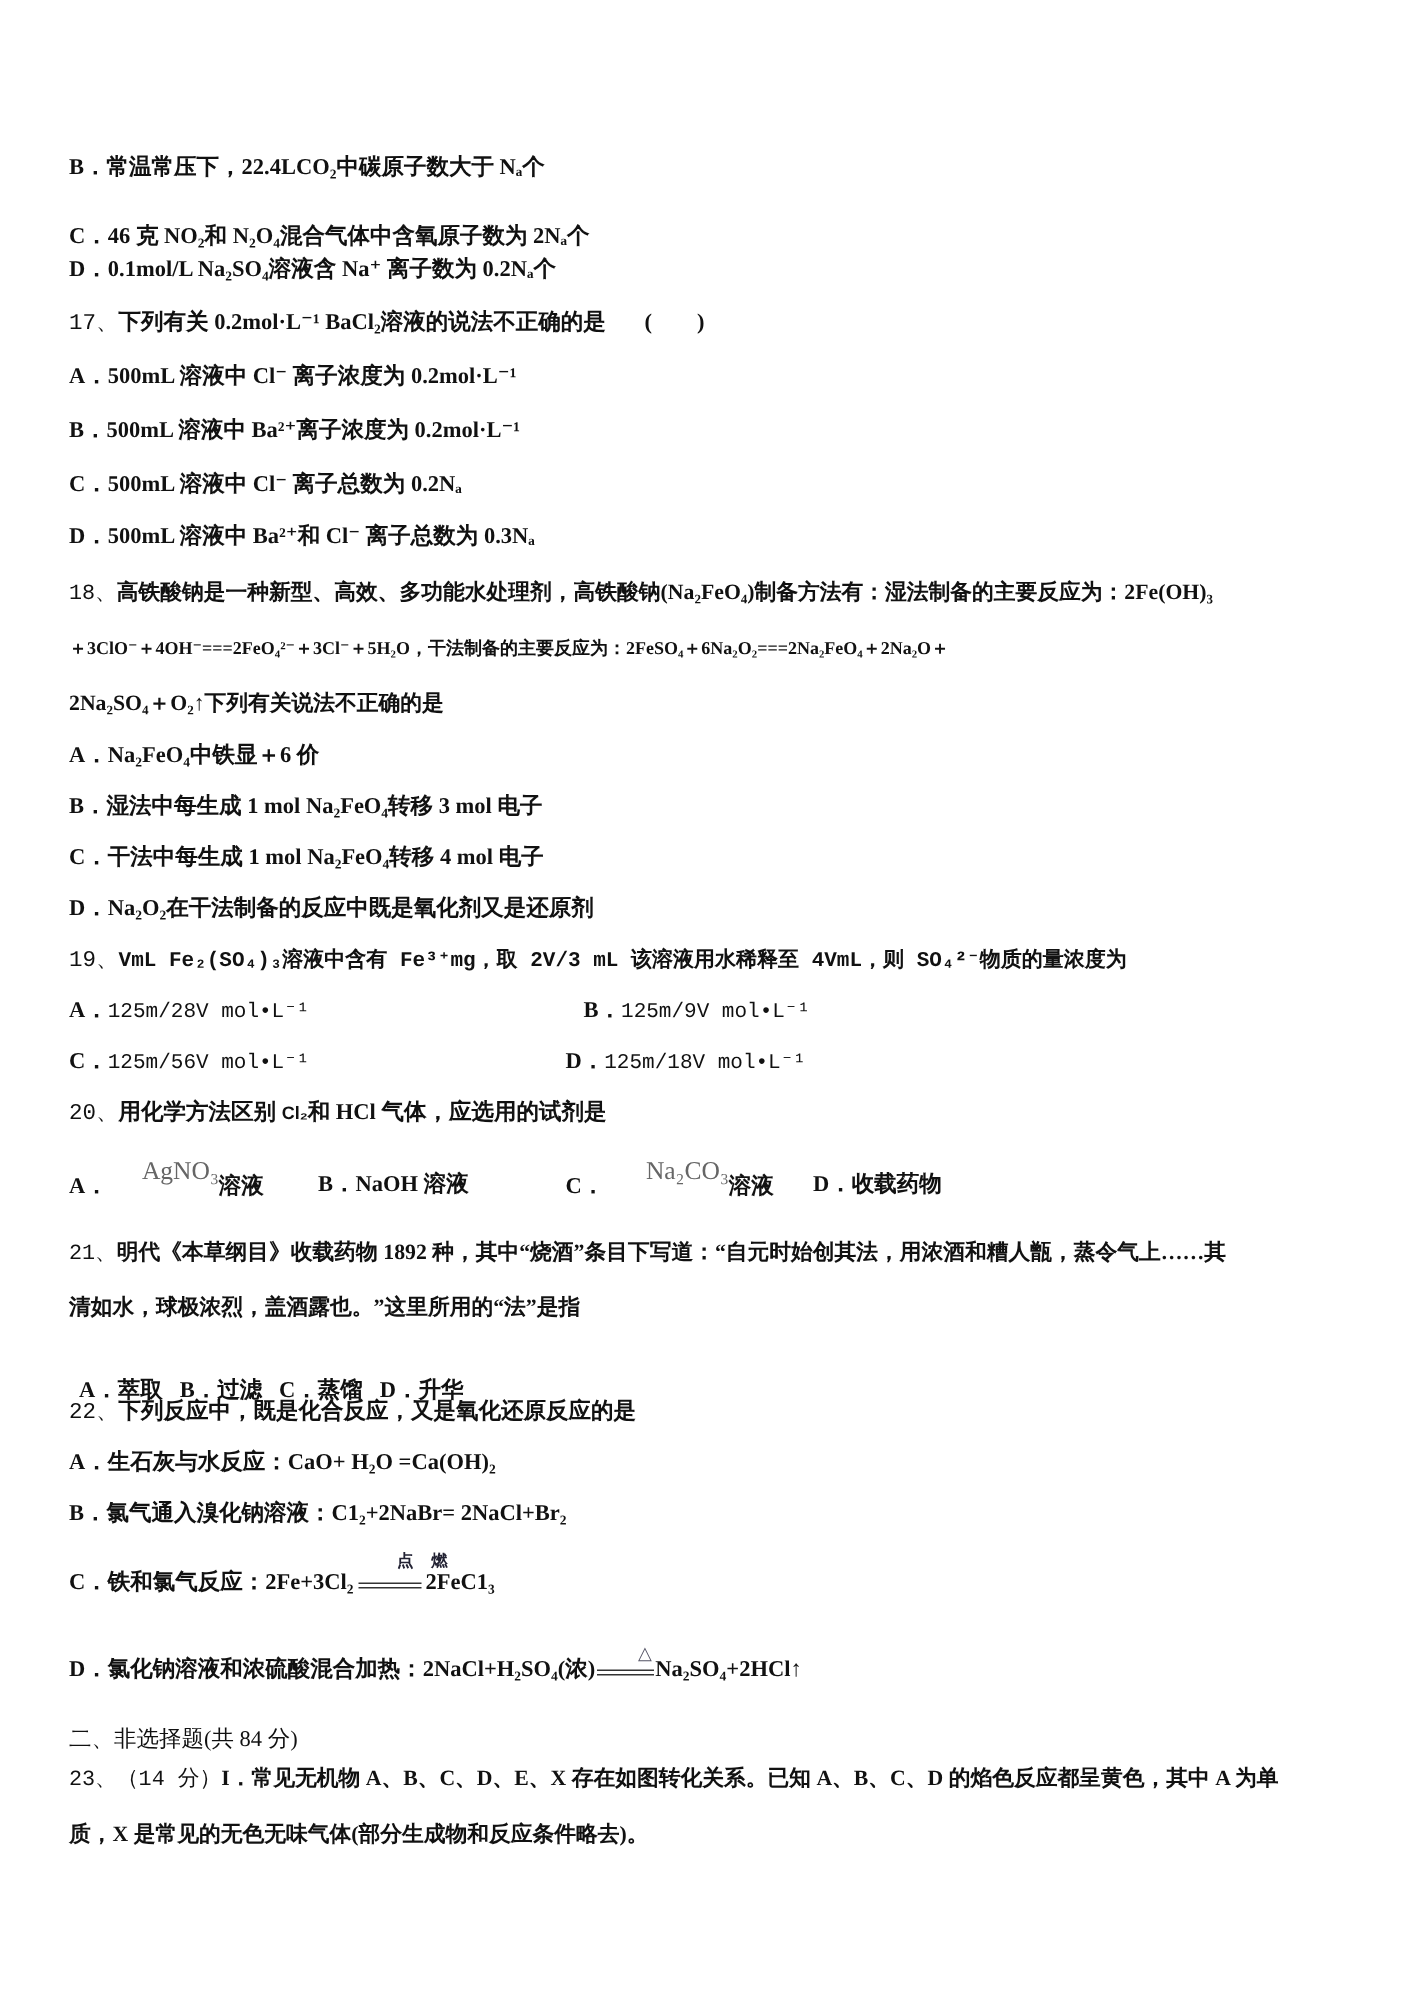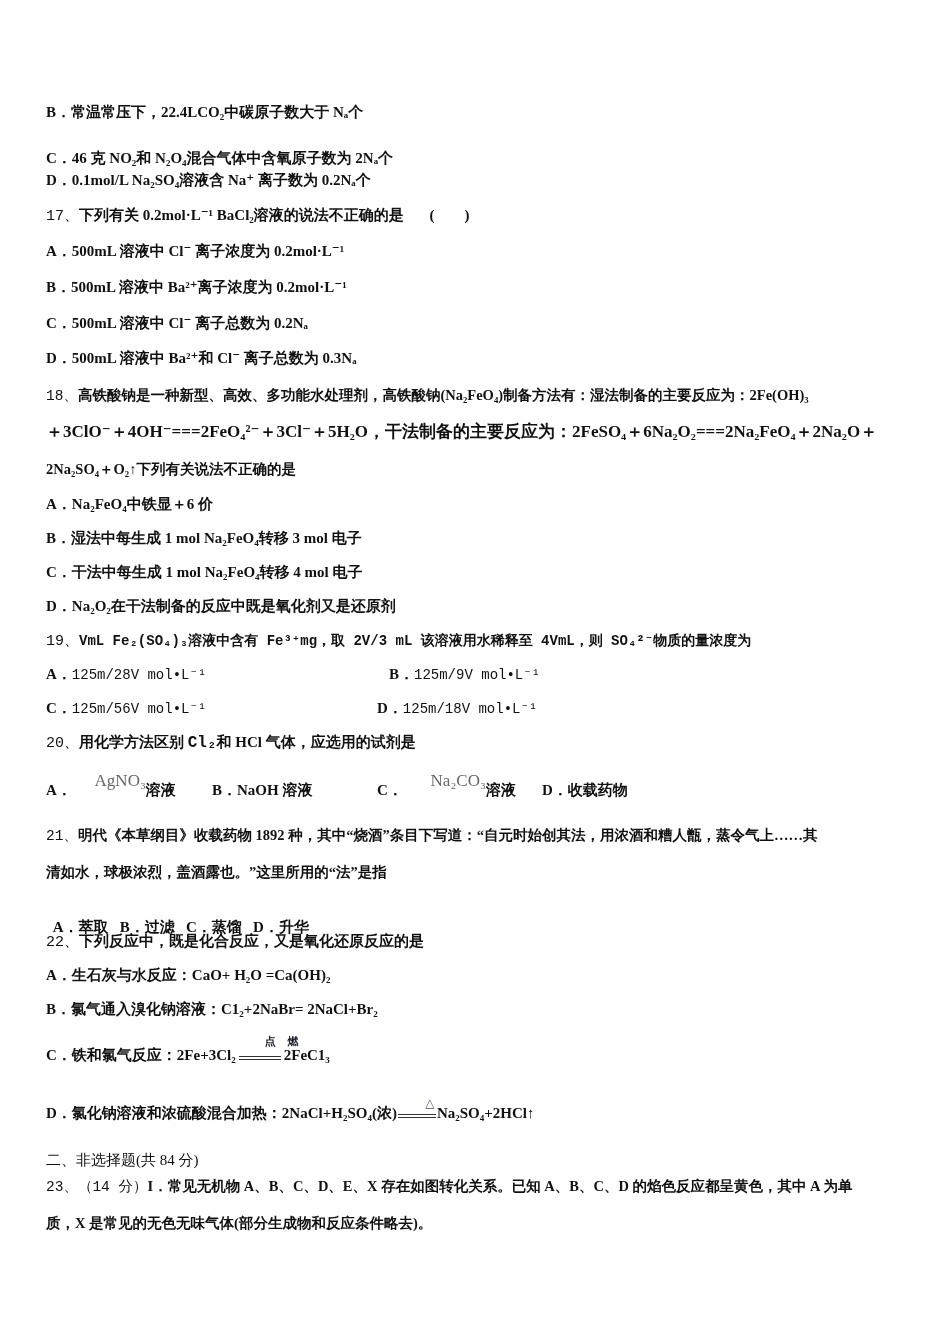--- a/index.html
+++ b/index.html
@@ -5,21 +5,21 @@
   html, body { margin: 0; padding: 0; background: #ffffff; }
   body { width: 950px; height: 1344px; position: relative; overflow: hidden;
          font-family: "Liberation Serif", "DejaVu Serif", serif; color: #111; }
   .line { position: absolute; left: 46px; font-size: 15px; line-height: 20px; white-space: nowrap;
           font-weight: bold; }
   .line .num { font-weight: normal; font-family: Liberation Mono, monospace; }
   .mono { font-family: "Liberation Mono", "DejaVu Sans Mono", monospace; font-weight: normal; font-size: 14px; }
   .normal { font-weight: normal; }
   .col2 { position: absolute; left: 377px; }
   .gray-formula { font-weight: normal; color: #666; font-size: 17px; position: relative; top: -9px; }
-  .sansb { font-family: Liberation Mono, monospace; font-weight: bold; font-size: 16px; }
+  .sansb { font-family: Liberation Sans, sans-serif; font-weight: bold; font-size: 12px; }
   .cond { display: inline-block; position: relative; width: 42px; height: 20px; vertical-align: middle; margin: 0 3px; }
   .cond .bars { position: absolute; left: 0; right: 0; top: 9px; height: 2px; border-top: 1.5px solid #333; border-bottom: 1.5px solid #333; }
   .cond .label { position: absolute; top: -15px; left: 0; right: 0; text-align: center; font-size: 11px;
                  font-family: "DejaVu Sans", sans-serif; color: #223; letter-spacing: 4px; font-weight: bold; margin-left: 26px; }
   .cond2 { width: 38px; margin: 0 1px; }
   .cond2 .label { top: -12px; font-size: 12px; color: #556; letter-spacing: 0; }
 </style>
 </head>
 <body>
 
@@ -46,21 +46,21 @@
 <div class="line" style="top:313px">
   <span>C．</span><span>500mL 溶液中 Cl⁻ 离子总数为 0.2Nₐ</span>
 </div>
 <div class="line" style="top:348px">
   <span>D．</span><span>500mL 溶液中 Ba²⁺和 Cl⁻ 离子总数为 0.3Nₐ</span>
 </div>
 
 <div class="line" style="top:385px; font-size:14.5px">
   <span class="num">18、</span><span>高铁酸钠是一种新型、高效、多功能水处理剂，高铁酸钠(Na₂FeO₄)制备方法有：湿法制备的主要反应为：2Fe(OH)₃</span>
 </div>
-<div class="line" style="top:422px; font-size:17px">
+<div class="line" style="top:422px; font-size:12px">
   <span>＋3ClO⁻＋4OH⁻===2FeO₄²⁻＋3Cl⁻＋5H₂O，干法制备的主要反应为：2FeSO₄＋6Na₂O₂===2Na₂FeO₄＋2Na₂O＋</span>
 </div>
 <div class="line" style="top:459px; font-size:14.5px">
   <span>2Na₂SO₄＋O₂↑下列有关说法不正确的是</span>
 </div>
 <div class="line" style="top:494px">
   <span>A．</span><span>Na₂FeO₄中铁显＋6 价</span>
 </div>
 <div class="line" style="top:528px">
   <span>B．</span><span>湿法中每生成 1 mol Na₂FeO₄转移 3 mol 电子</span>

